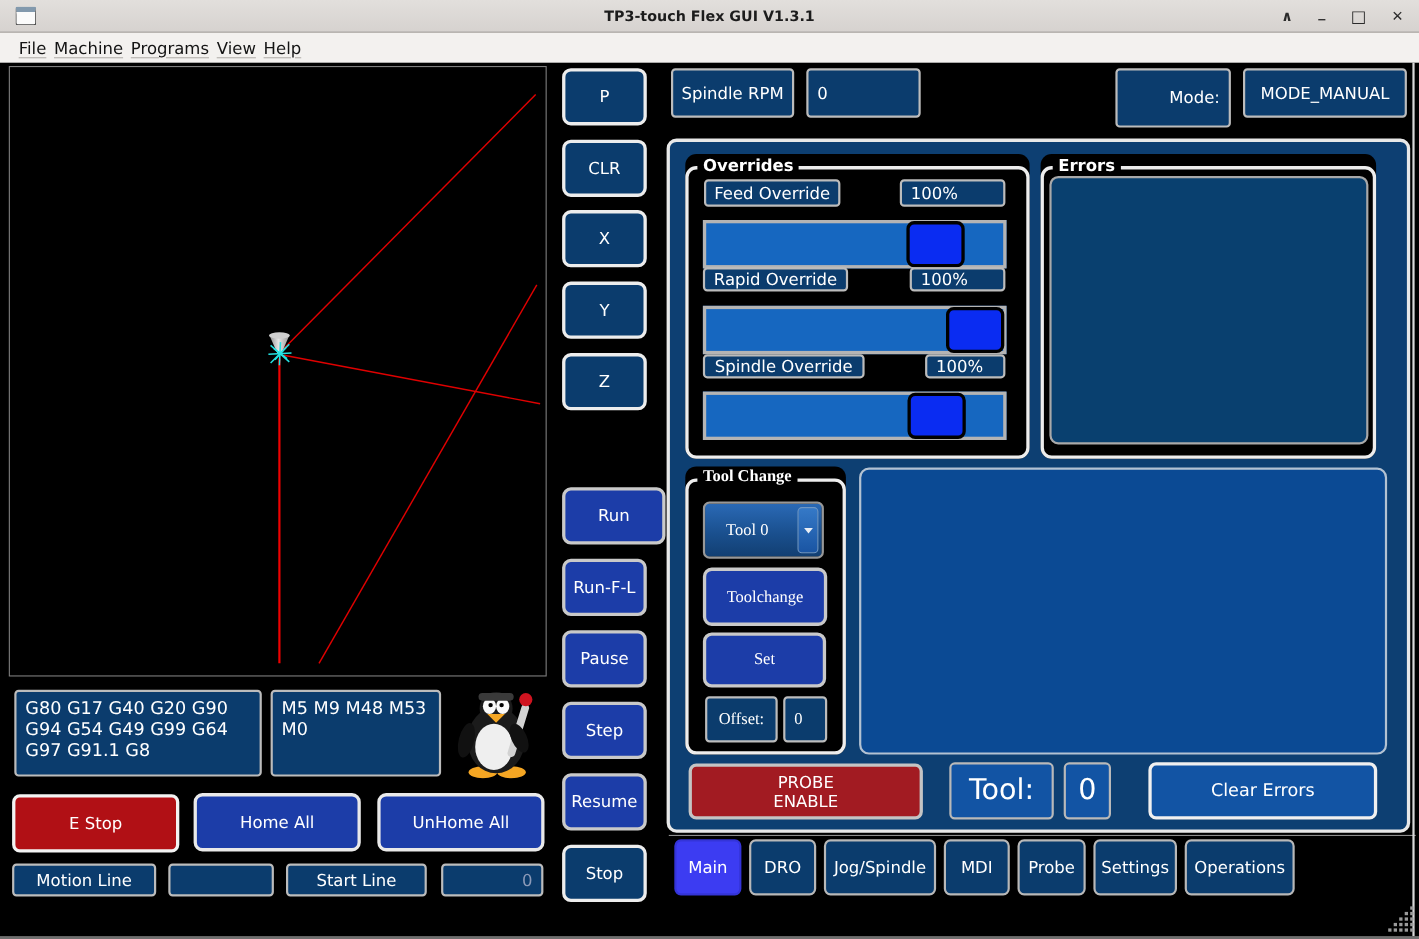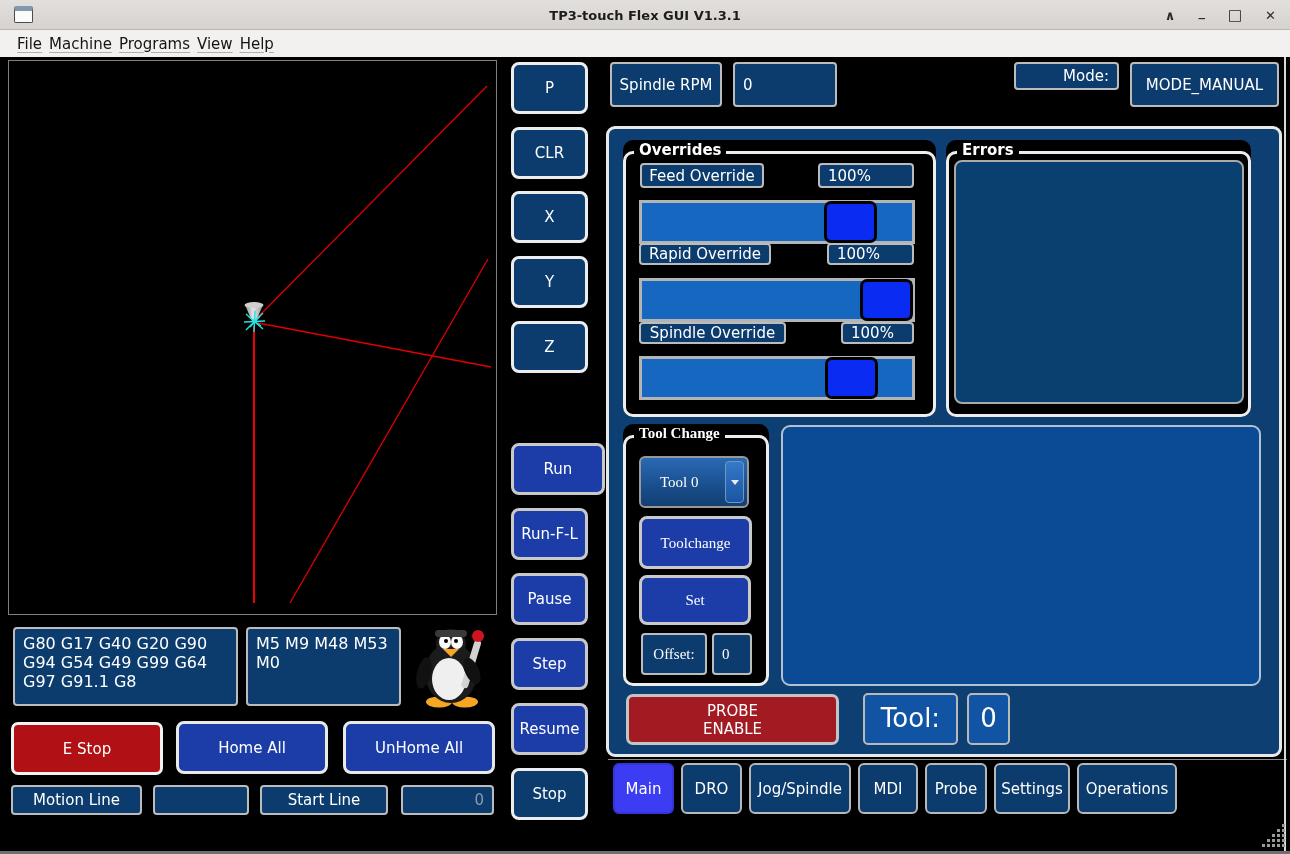--- a/index.html
+++ b/index.html
@@ -230,21 +230,21 @@
 <div class="btn navy" style="left:511px; top:321px; width:77px; height:52px;">Z</div>
 <div class="btn royal" style="left:511px; top:443px; width:94px; height:52px;">Run</div>
 <div class="btn royal" style="left:511px; top:508px; width:77px; height:52px;">Run-F-L</div>
 <div class="btn royal" style="left:511px; top:573px; width:77px; height:52px;">Pause</div>
 <div class="btn royal" style="left:511px; top:638px; width:77px; height:52px;">Step</div>
 <div class="btn royal" style="left:511px; top:703px; width:77px; height:52px;">Resume</div>
 <div class="btn navy" style="left:511px; top:768px; width:77px; height:52px;">Stop</div>
 
 <div class="fld" style="left:610px; top:62px; width:112px; height:45px;">Spindle RPM</div>
 <div class="fld al-left" style="left:733px; top:62px; width:104px; height:45px;">0</div>
-<div class="fld al-right" style="left:1014px; top:62px; width:105px; height:28px;">Mode:</div>
+<div class="fld al-right" style="left:1014px; top:62px; width:105px; height:54px;">Mode:</div>
 <div class="fld" style="left:1130px; top:62px; width:149px; height:45px;">MODE_MANUAL</div>
 
 <div id="right-panel">
 
   <div class="gbox" style="left:14px; top:11px; width:313px; height:277px;text-align:right;">
     <span class="gtitle">Overrides</span>
 
     <div class="fld" style="left:17px; top:23px; width:124px; height:25px;">Feed Override</div>
     <div class="fld al-left" style="left:195px; top:23px; width:96px; height:25px;">100%</div>
     <div class="slider" style="left:16px; top:60px;">
@@ -283,20 +283,21 @@
     <div class="fld" style="left:18px; top:209px; width:66px; height:42px;">Offset:</div>
     <div class="fld al-left" style="left:89px; top:209px; width:40px; height:42px;">0</div>
   </div>
 
   <div id="message-area"></div>
 
   <div class="btn probe preline" style="left:17px; top:565px; width:213px; height:51px;">PROBE
 ENABLE</div>
   <div class="btn mblue" style="left:254px; top:564px; width:95px; height:52px; font-size:26px;">Tool:</div>
   <div class="btn mblue" style="left:358px; top:564px; width:43px; height:52px; font-size:26px;">0</div>
+  <div class="btn mblue-white" style="left:435px; top:564px; width:208px; height:52px; font-size:16px;">Clear Errors</div>
 </div>
 
 <div id="tabbar-line"></div>
 <div class="tab active" style="left:613px;  width:61px;">Main</div>
 <div class="tab" style="left:681px;  width:61px;">DRO</div>
 <div class="tab" style="left:749px;  width:102px;">Jog/Spindle</div>
 <div class="tab" style="left:858px;  width:60px;">MDI</div>
 <div class="tab" style="left:925px;  width:62px;">Probe</div>
 <div class="tab" style="left:994px;  width:76px;">Settings</div>
 <div class="tab" style="left:1077px; width:100px;">Operations</div>

